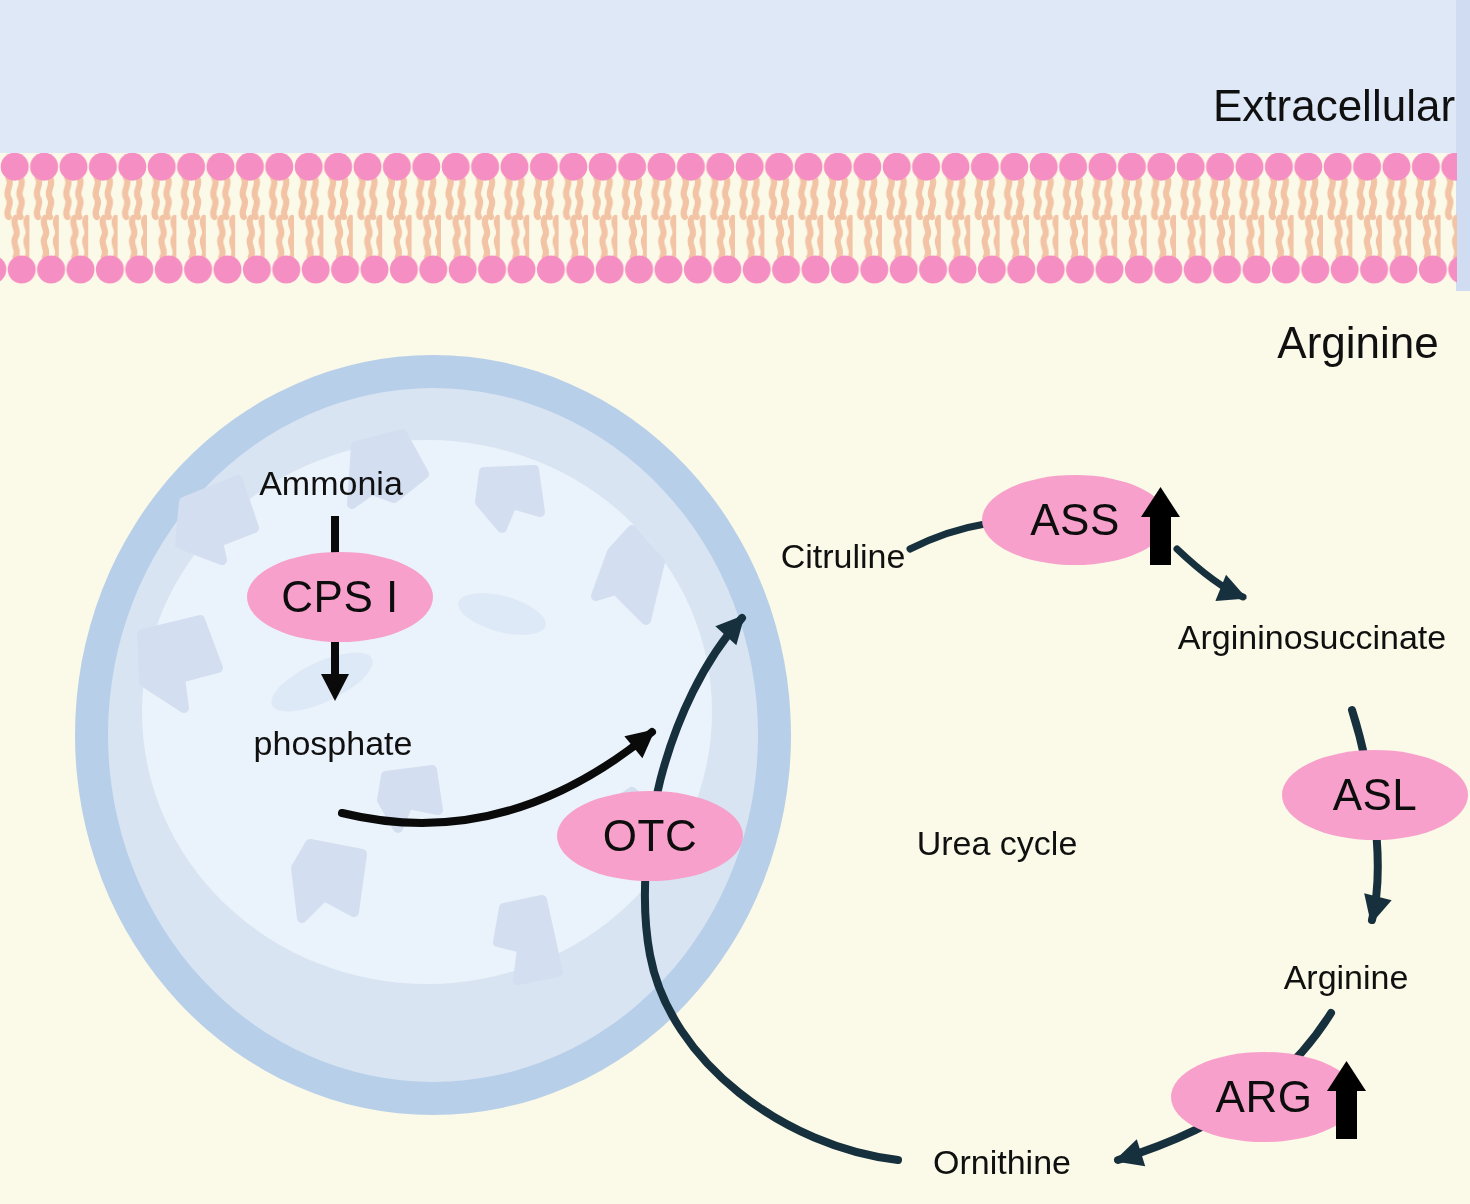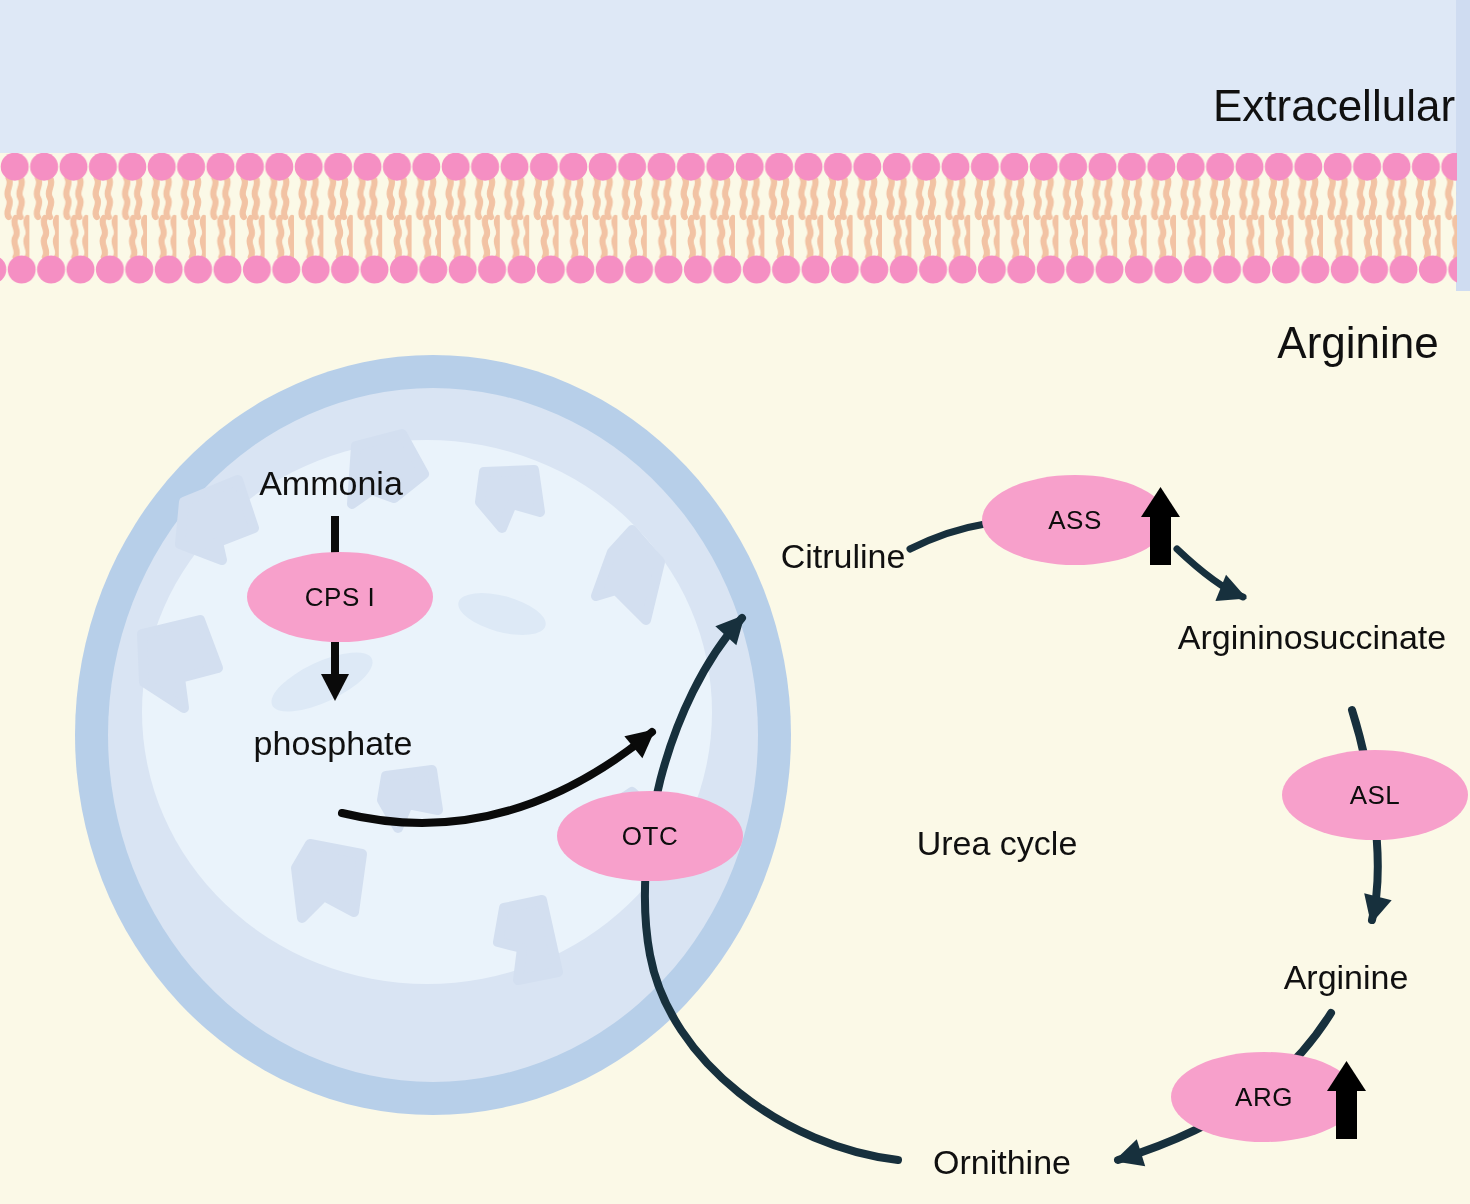--- a/index.html
+++ b/index.html
@@ -18,21 +18,21 @@
     position:absolute;right:0;top:0;width:14px;height:291px;
     background:#cfdcf1;z-index:1;
   }
   .membrane-svg{position:absolute;left:0;top:153px;z-index:2;}
   .mito-svg{position:absolute;left:72px;top:352px;z-index:2;}
   .arrows-svg{position:absolute;left:0;top:0;z-index:3;}
   .uparrows-svg{position:absolute;left:0;top:0;z-index:5;}
   .enz{
     position:absolute;width:186px;height:90px;border-radius:50%;
     background:#f7a0cb;display:flex;align-items:center;justify-content:center;
-    font-size:26px;color:#0d0d0d;z-index:4;letter-spacing:0.5px;
+    font-size:44px;color:#0d0d0d;z-index:4;letter-spacing:0.5px;
   }
   .lbl{
     position:absolute;transform:translate(-50%,-50%);
     white-space:nowrap;font-size:34px;color:#101010;z-index:6;
   }
   .lbl.two-line{white-space:normal;text-align:center;line-height:1.16;width:220px;}
   .lbl.region{font-size:44px;}
 </style>
 </head>
 <body>

